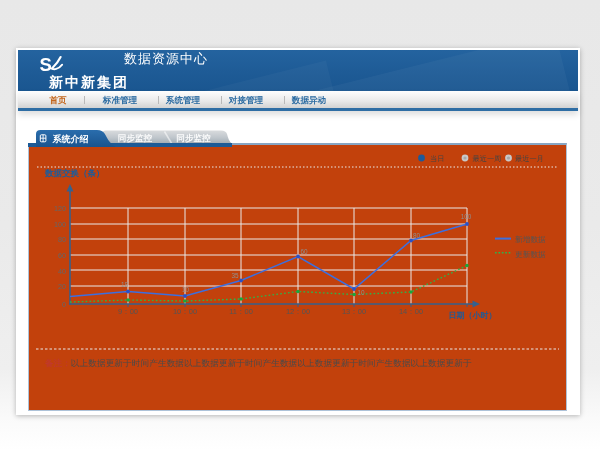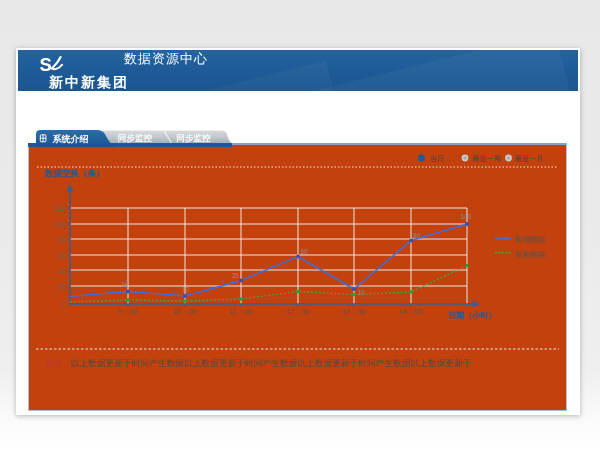--- a/index.html
+++ b/index.html
@@ -43,20 +43,31 @@
     <div class="streak" style="left:150px;top:30px;width:180px;background:rgba(255,255,255,.03)"></div>
     <div class="logoS">S</div>
     <svg style="position:absolute;left:30px;top:5px" width="18" height="18" viewBox="0 0 18 18" fill="none">
       <path d="M12.6 2.0 C10.8 5.6 8.2 9.3 4.8 12.6" stroke="#fff" stroke-width="2.1" stroke-linecap="round"></path>
       <path d="M2.2 12.8 C5.8 15.6 10.6 14.2 14.2 9.6" stroke="#fff" stroke-width="1.8" stroke-linecap="round"></path>
     </svg>
     <div class="logoN">njones</div>
     <div class="logo2">新中新集团</div>
     <div class="htitle">数据资源中心</div>
   </div>
+  <div class="nav">
+    <span class="on" style="left:40px">首页</span>
+    <i style="left:66px"></i>
+    <span style="left:102px">标准管理</span>
+    <i style="left:140px"></i>
+    <span style="left:165px">系统管理</span>
+    <i style="left:203px"></i>
+    <span style="left:228px">对接管理</span>
+    <i style="left:266px"></i>
+    <span style="left:291px">数据异动</span>
+  </div>
   <div class="panel">
     <svg width="537" height="263" viewBox="0 0 537 263" font-family="Liberation Sans,sans-serif">
         <g transform="translate(0,1)">
 
       <circle cx="392.5" cy="12" r="3.4" fill="#1d5a9b"></circle>
       <text x="401" y="14.5" font-size="7.2" fill="#444">当日</text>
       <circle cx="436" cy="12" r="3.4" fill="#c9c9c9"></circle>
           <circle cx="436" cy="12" r="1.6" fill="#a8a8a8"></circle>
       <text x="443.5" y="14.5" font-size="7.2" fill="#444">最近一周</text>
       <circle cx="479.5" cy="12" r="3.4" fill="#c9c9c9"></circle>

